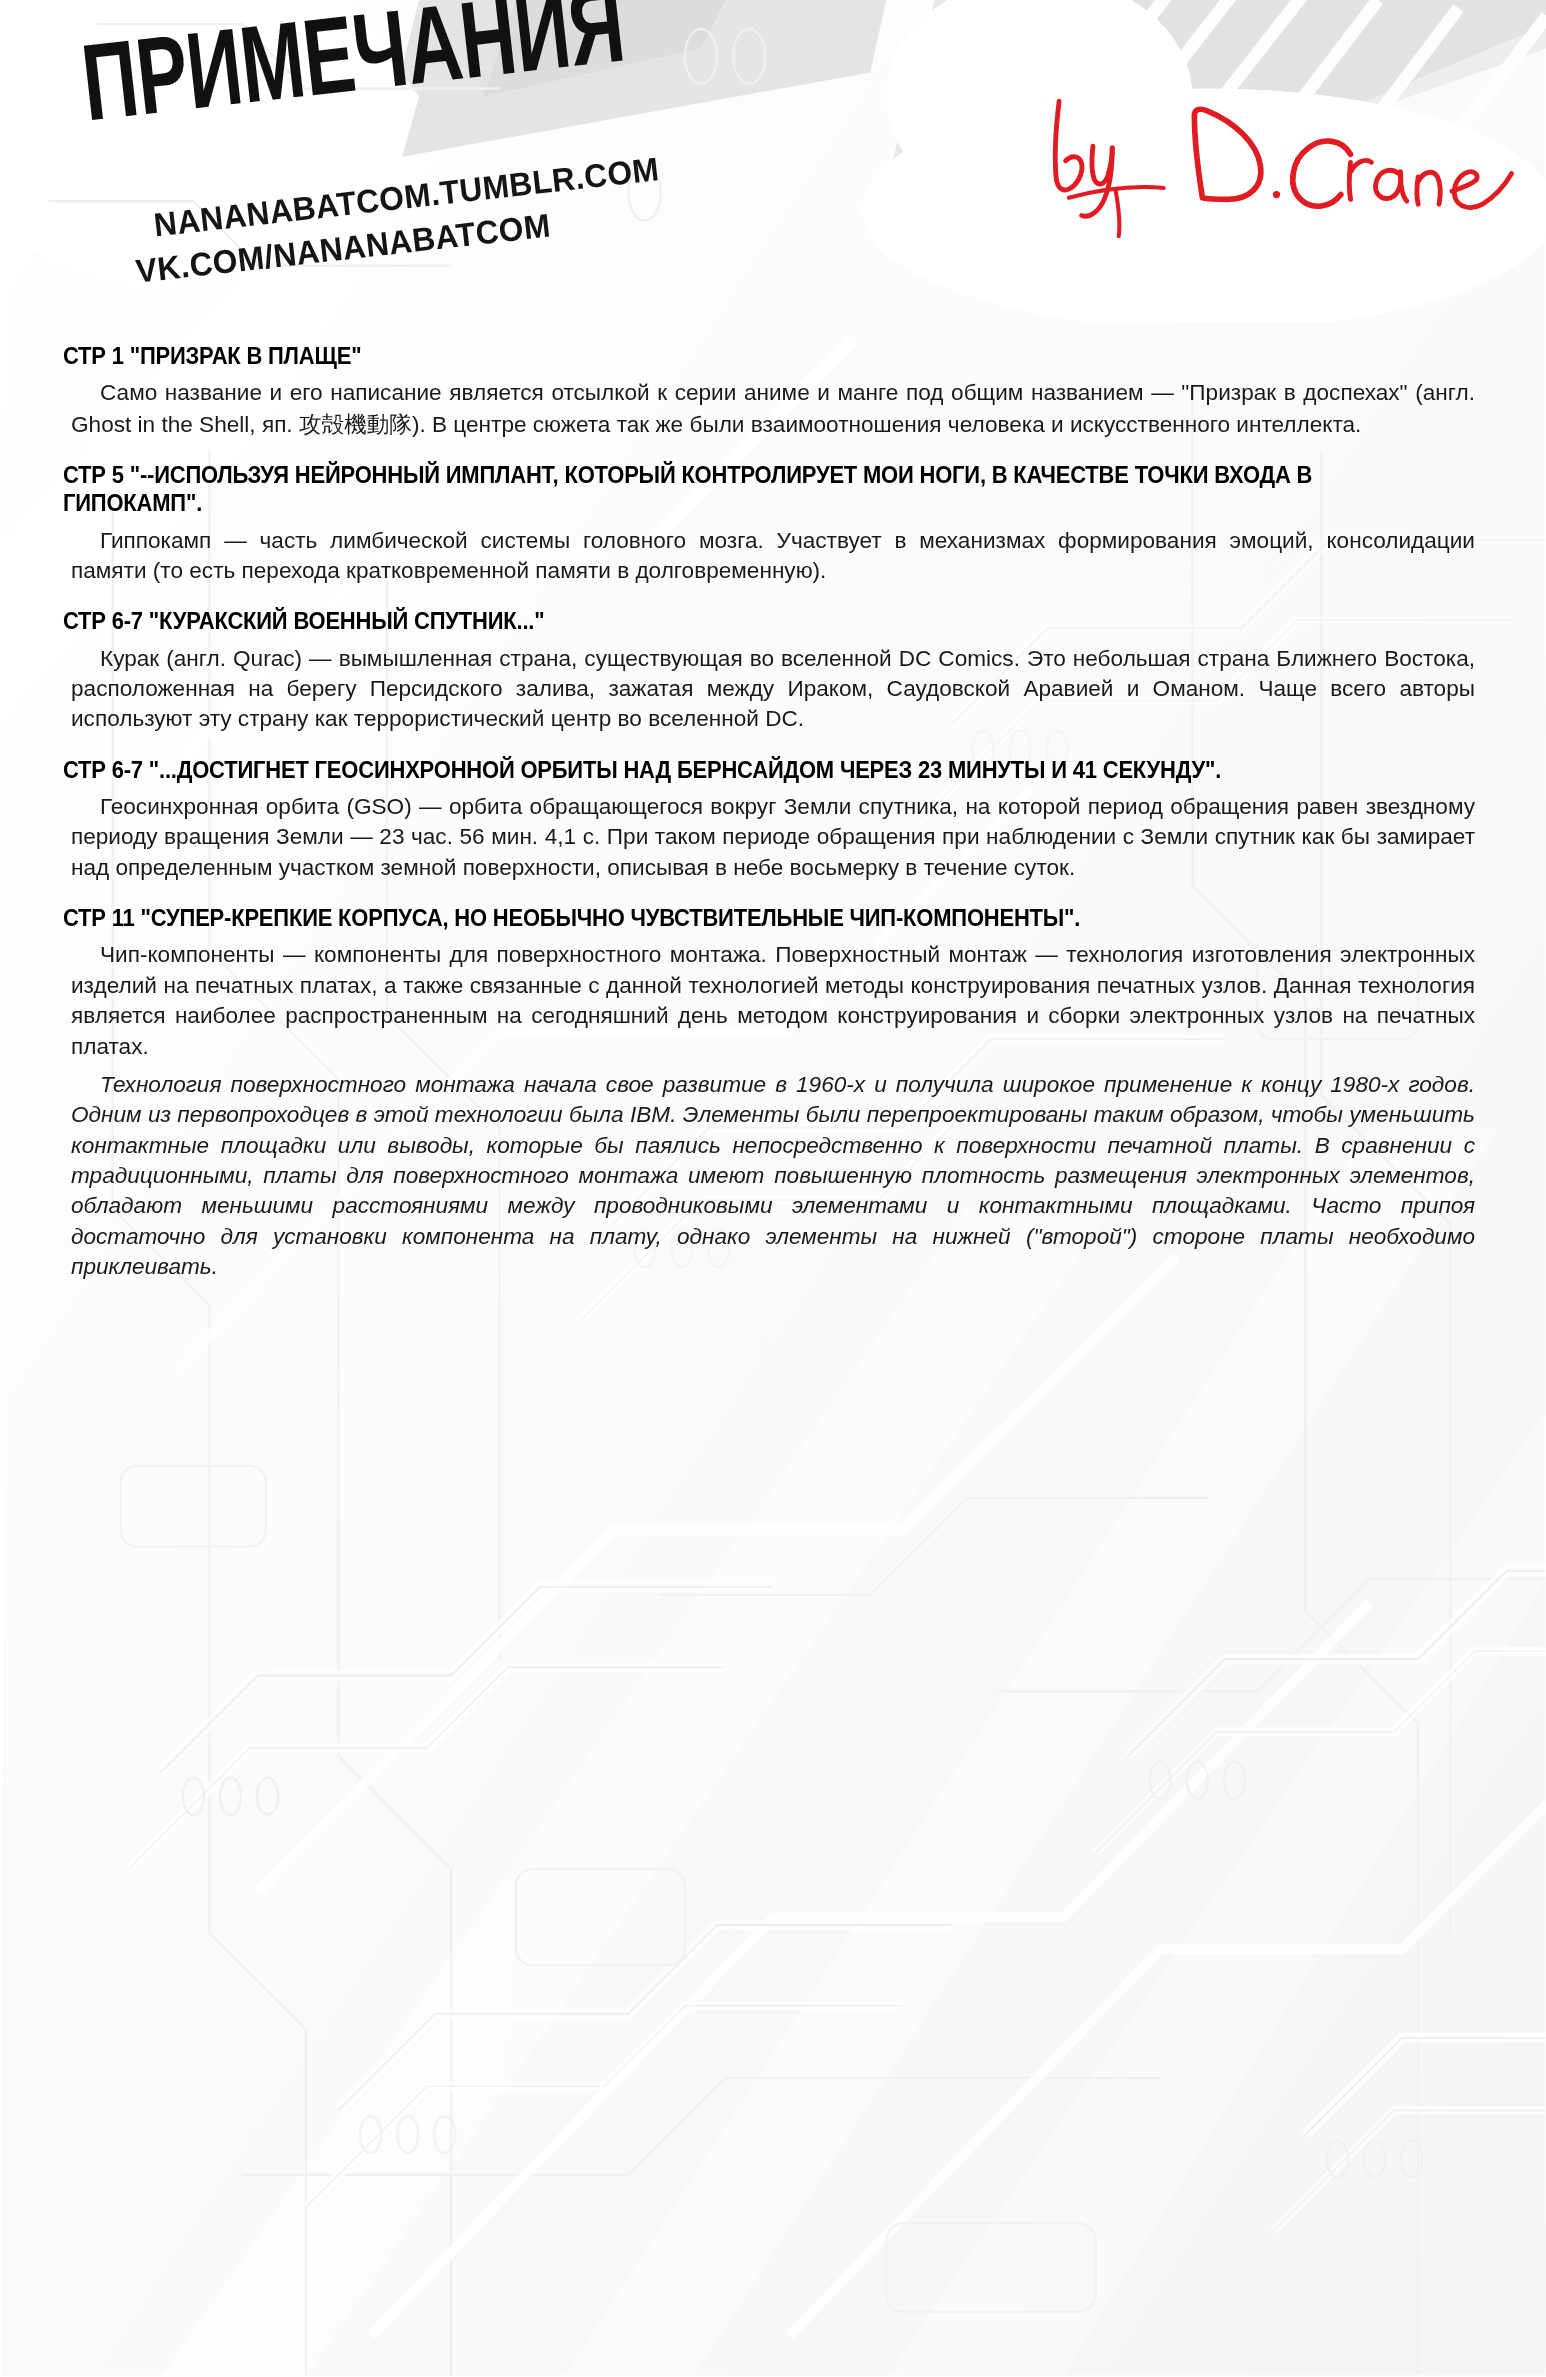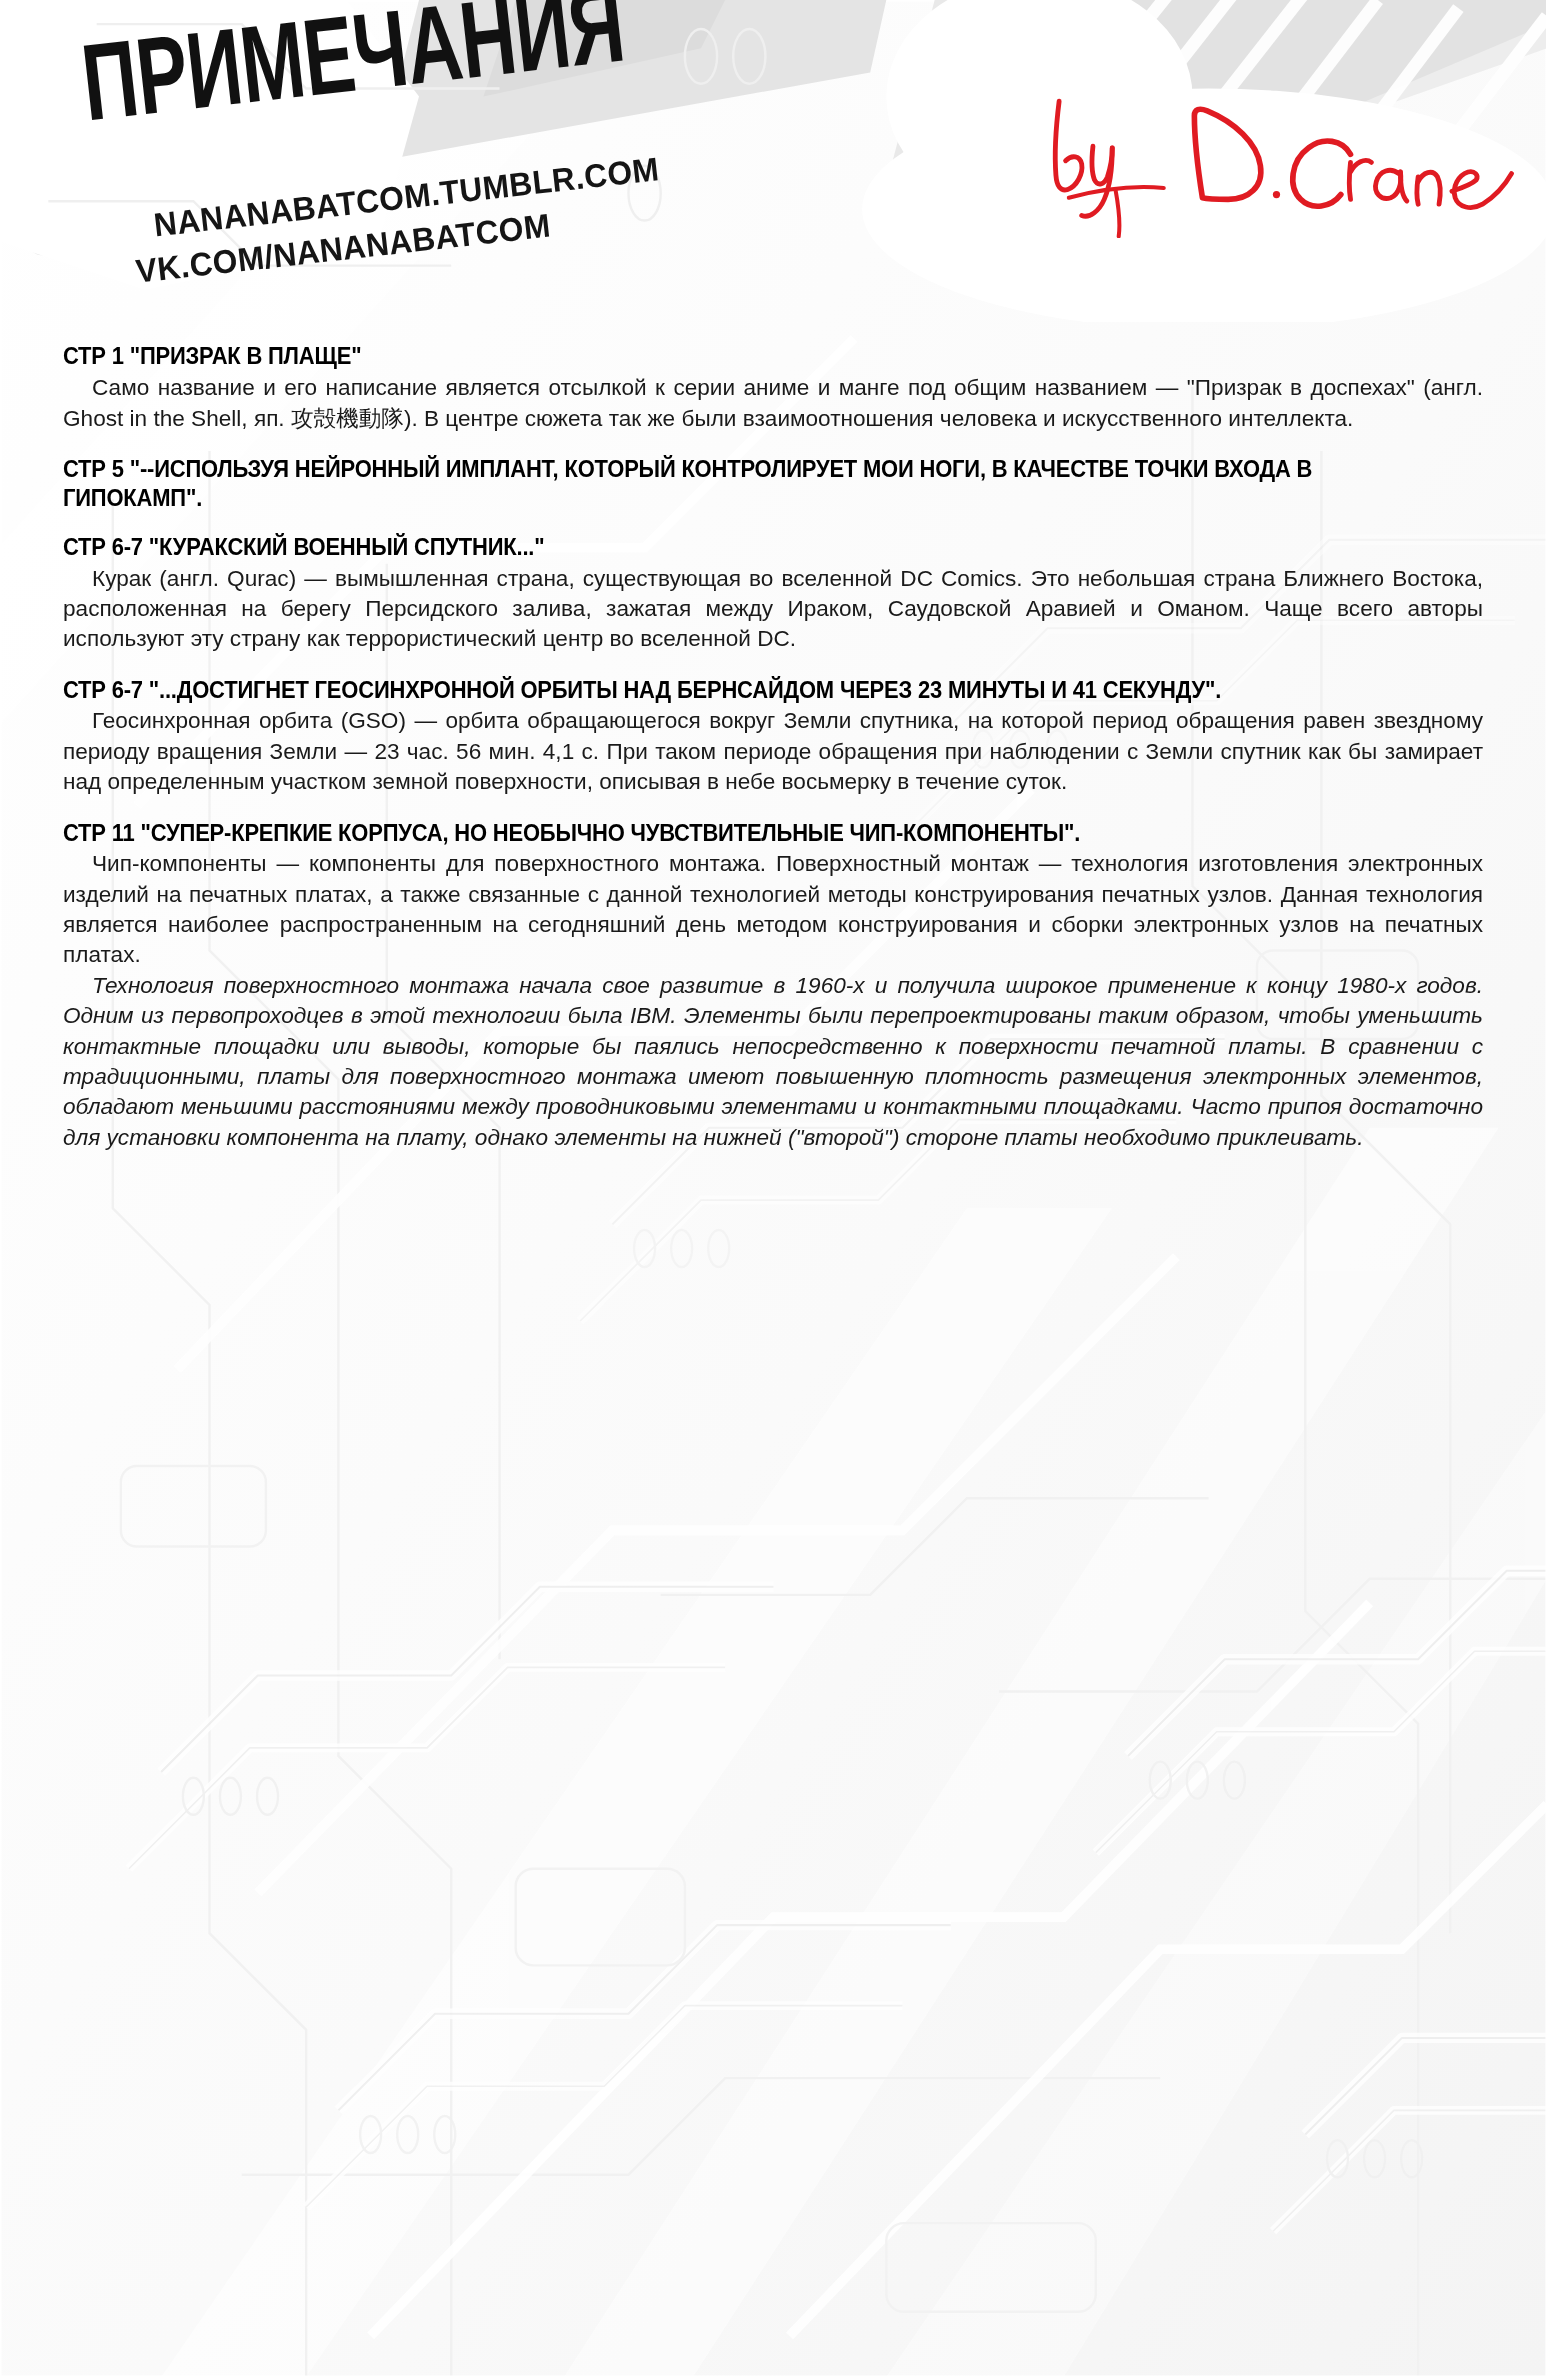--- a/index.html
+++ b/index.html
@@ -114,21 +114,21 @@
     transform-origin:left top;
     margin:0 0 2.4px 0;
   }
   .note-para{
     font-family:"Liberation Sans", sans-serif;
     font-size:22.6px;
     line-height:1.345;
     color:#1a1a1a;
     text-align:justify;
     text-indent:29px;
-    margin:0;
+    margin:8px;
     hyphens:none;
   }
   .note-para + .note-para{ margin-top:0;font-style:italic; }
   .jp{ font-family:"DejaVu Sans", sans-serif; }
 </style>
 </head>
 <body>
 
 <svg id="bg-art" viewBox="0 0 1920 2951" preserveAspectRatio="none" xmlns="http://www.w3.org/2000/svg">
   <defs>
@@ -295,20 +295,21 @@
   </div>
 </div>
 
 <div class="content">
     <div class="note-section">
       <div class="note-heading">СТР 1 "ПРИЗРАК В ПЛАЩЕ"</div>
       <p class="note-para">Само название и его написание является отсылкой к серии аниме и манге под общим названием — "Призрак в доспехах" (англ. Ghost in the Shell, яп. <span class="jp">攻殻機動隊</span>). В центре сюжета так же были взаимоотношения человека и искусственного интеллекта.</p>
     </div>
     <div class="note-section">
       <div class="note-heading">СТР 5 "--ИСПОЛЬЗУЯ НЕЙРОННЫЙ ИМПЛАНТ, КОТОРЫЙ КОНТРОЛИРУЕТ МОИ НОГИ, В КАЧЕСТВЕ ТОЧКИ ВХОДА В ГИПОКАМП".</div>
+      <p class="note-para">Гиппокамп — часть лимбической системы головного мозга. Участвует в механизмах формирования эмоций, консолидации памяти (то есть перехода кратковременной памяти в долговременную).</p>
     </div>
     <div class="note-section">
       <div class="note-heading">СТР 6-7 "КУРАКСКИЙ ВОЕННЫЙ СПУТНИК..."</div>
       <p class="note-para">Курак (англ. Qurac) — вымышленная страна, существующая во вселенной DC Comics. Это небольшая страна Ближнего Востока, расположенная на берегу Персидского залива, зажатая между Ираком, Саудовской Аравией и Оманом. Чаще всего авторы используют эту страну как террористический центр во вселенной DC.</p>
     </div>
     <div class="note-section">
       <div class="note-heading">СТР 6-7 "...ДОСТИГНЕТ ГЕОСИНХРОННОЙ ОРБИТЫ НАД БЕРНСАЙДОМ ЧЕРЕЗ 23 МИНУТЫ И 41 СЕКУНДУ".</div>
       <p class="note-para">Геосинхронная орбита (GSO) — орбита обращающегося вокруг Земли спутника, на которой период обращения равен звездному периоду вращения Земли — 23 час. 56 мин. 4,1 с. При таком периоде обращения при наблюдении с Земли спутник как бы замирает над определенным участком земной поверхности, описывая в небе восьмерку в течение суток.</p>
     </div>
     <div class="note-section">

